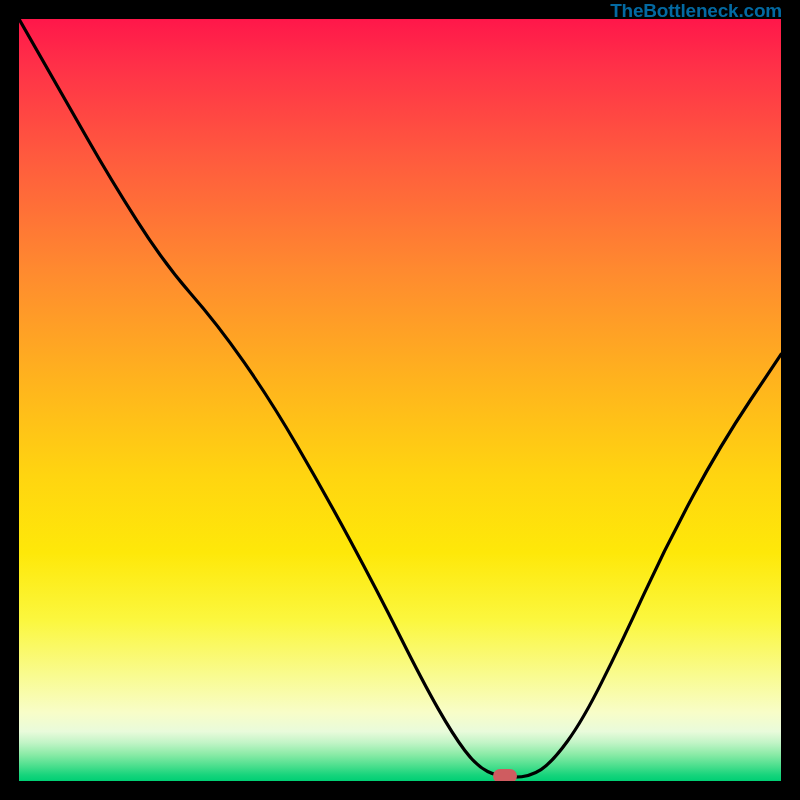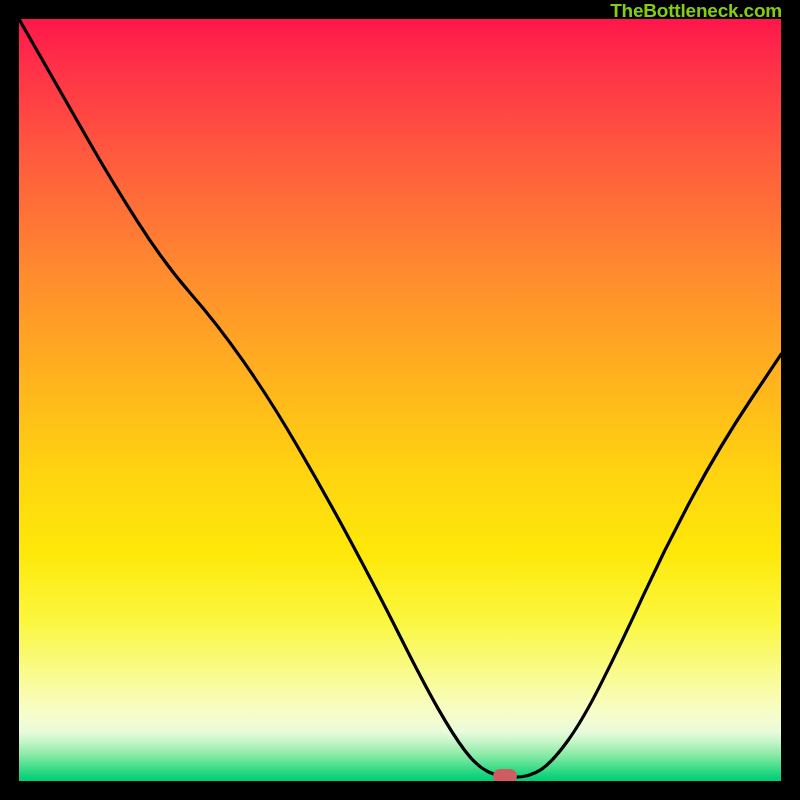--- a/index.html
+++ b/index.html
@@ -52,21 +52,21 @@
       #00cf74 100%
     );
   }
   .attribution {
     position: absolute;
     top: 0px;
     right: 18px;
     font-family: Arial, Helvetica, sans-serif;
     font-weight: bold;
     font-size: 19px;
-    color: #84cc16;
+    color: #0369a1;
     letter-spacing: -0.2px;
   }
   svg.curve {
     position: absolute;
     left: 0;
     top: 0;
     width: 762px;
     height: 762px;
   }
   .marker {

